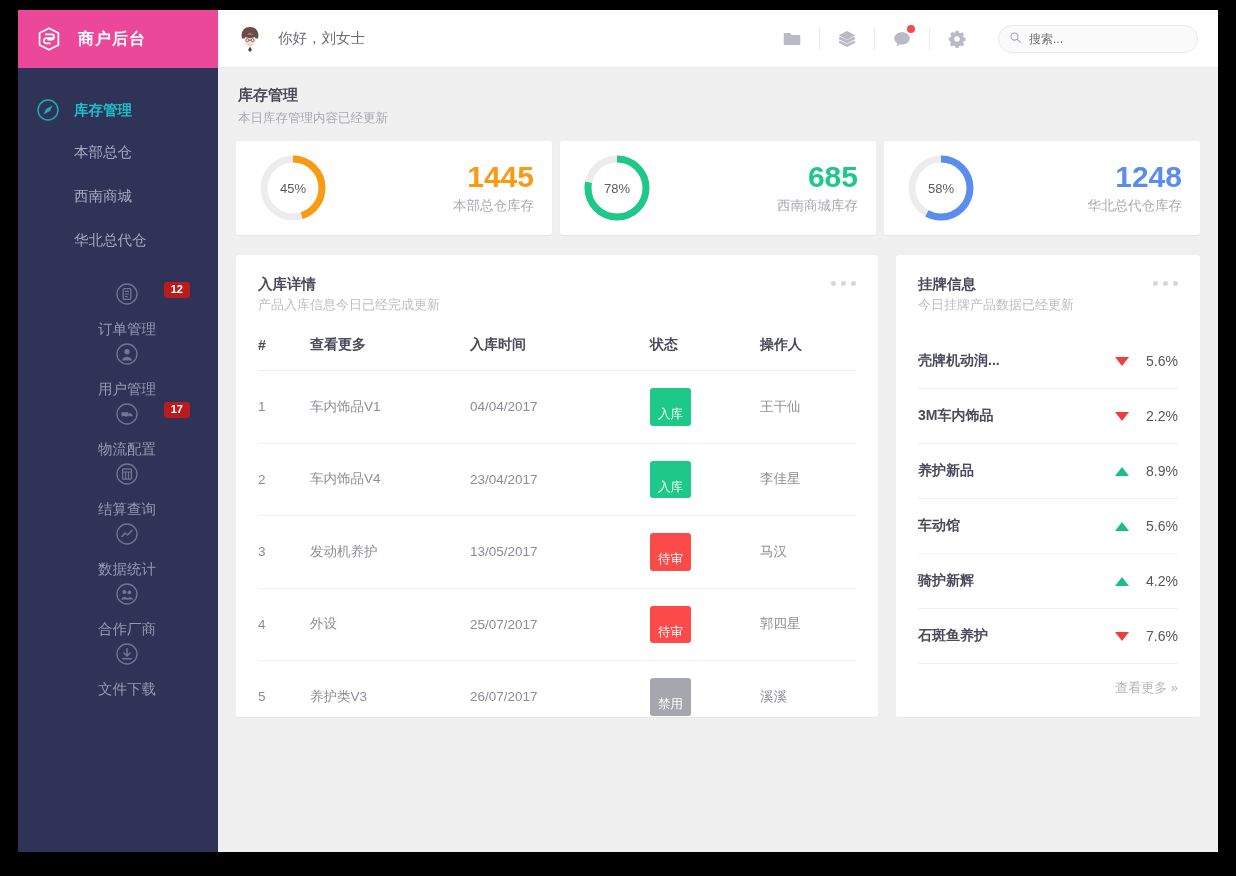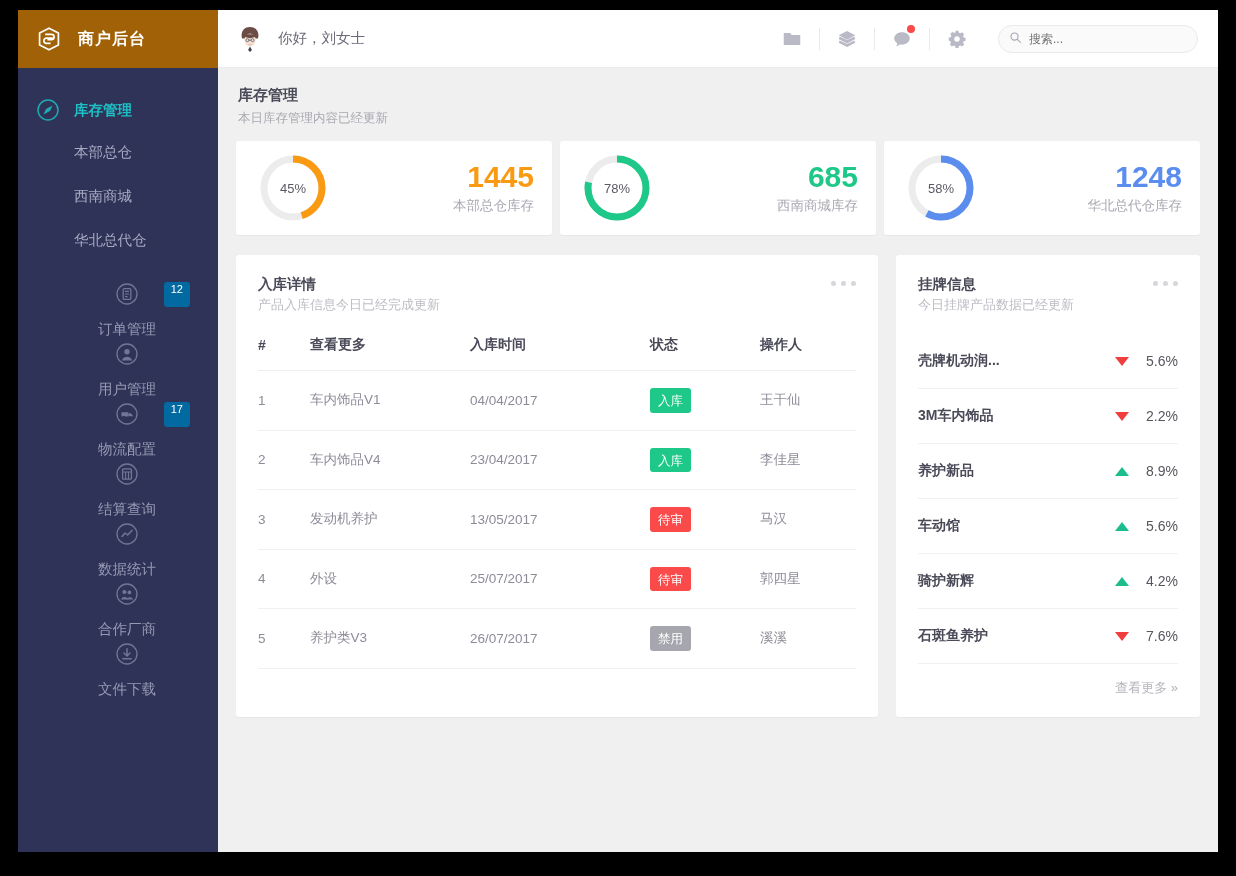--- a/index.html
+++ b/index.html
@@ -20,21 +20,21 @@
 
   
   .sidebar {
     width: 200px; height: 100%;
     background: #2e3357;
     flex: 0 0 200px;
     display: flex; flex-direction: column;
   }
   .brand {
     height: 58px;
-    background: #a16207;
+    background: #ec4899;
     display: flex; align-items: center;
     padding-left: 18px;
     gap: 16px;
   }
   .brand-logo { width: 26px; height: 26px; flex: 0 0 26px; }
   .brand-title {
     color: #fff; font-size: 16px; font-weight: bold;
     letter-spacing: 1px;
   }
   .nav { padding-top: 22px; }
@@ -46,24 +46,24 @@
     position: relative;
   }
   .nav-item .nav-icon { width: 24px; height: 24px; flex: 0 0 24px; opacity: .85; }
   .nav-item .nav-label { font-size: 14.5px; color: #9699b4; }
   .nav-item.active .nav-label { color: #1ebfc4; font-weight: bold; }
   .nav-item.sub { padding-left: 56px; height: 44px; }
   .nav-item.sub .nav-label { color: #a7aac2; }
   .nav-item.spaced { margin-top: 20px; flex-direction: column; }
   .badge {
     position: absolute; right: 28px;
-    background: #0369a1; color: #fff;
-    font-size: 11px; font-weight: normal;
+    background: #b91c1c; color: #fff;
+    font-size: 11px; font-weight: bold;
     border-radius: 3px;
-    padding: 2px 7px 12px;
+    padding: 2px 7px 3px;
     line-height: 1;
   }
 
   
   .main { flex: 1; display: flex; flex-direction: column; min-width: 0; }
   .topbar {
     height: 58px; background: #fff;
     display: flex; align-items: center;
     padding: 0 20px 0 16px;
     border-bottom: 1px solid #ececec;
@@ -149,21 +149,21 @@
   }
   table.inbound tr:first-child td { border-top: 1px solid #eeeef0; }
   table.inbound tbody tr:last-child td { border-bottom: 1px solid #f0f0f2; }
   .col-idx { width: 52px; }
   .col-cat { width: 160px; }
   .col-time { width: 180px; }
   .col-status { width: 110px; }
   .tag {
     display: inline-block; color: #fff;
     font-size: 12.5px; border-radius: 3px;
-    padding: 7px 8px 5px; line-height: 1;
+    padding: 20px 8px 5px; line-height: 1;
   }
 
   
   .listing { margin-top: 20px; }
   .listing-row {
     display: flex; align-items: center;
     height: 55px; border-bottom: 1px solid #f1f1f3;
   }
   .listing-row:last-of-type { border-bottom: 1px solid #f1f1f3; }
   .listing-name { font-size: 14px; color: #4a4a58; font-weight: bold; }

